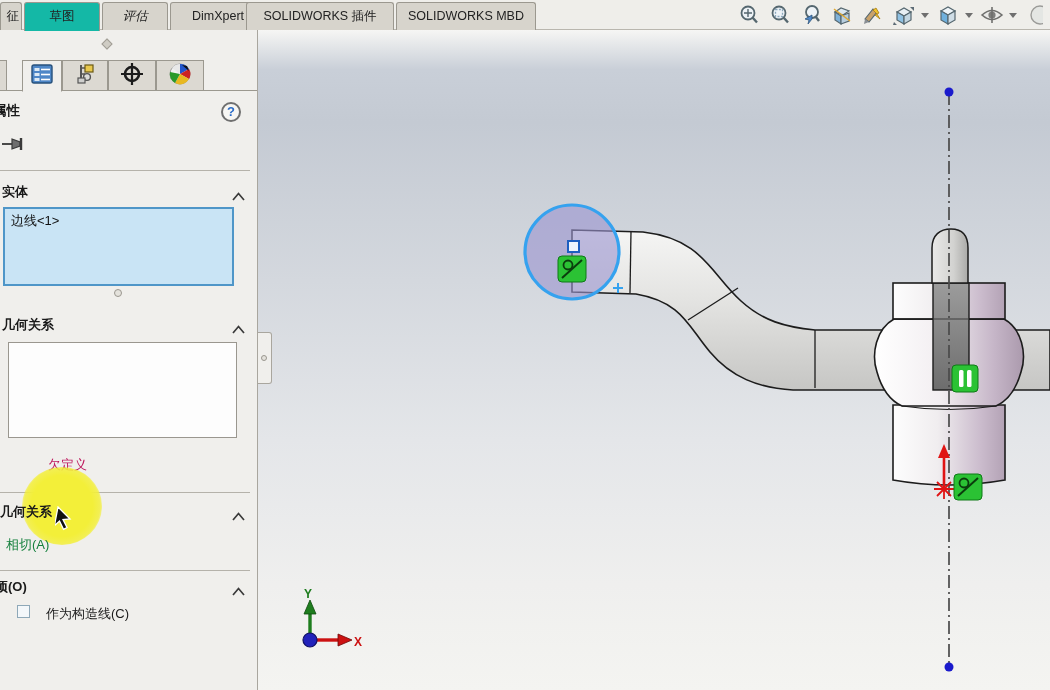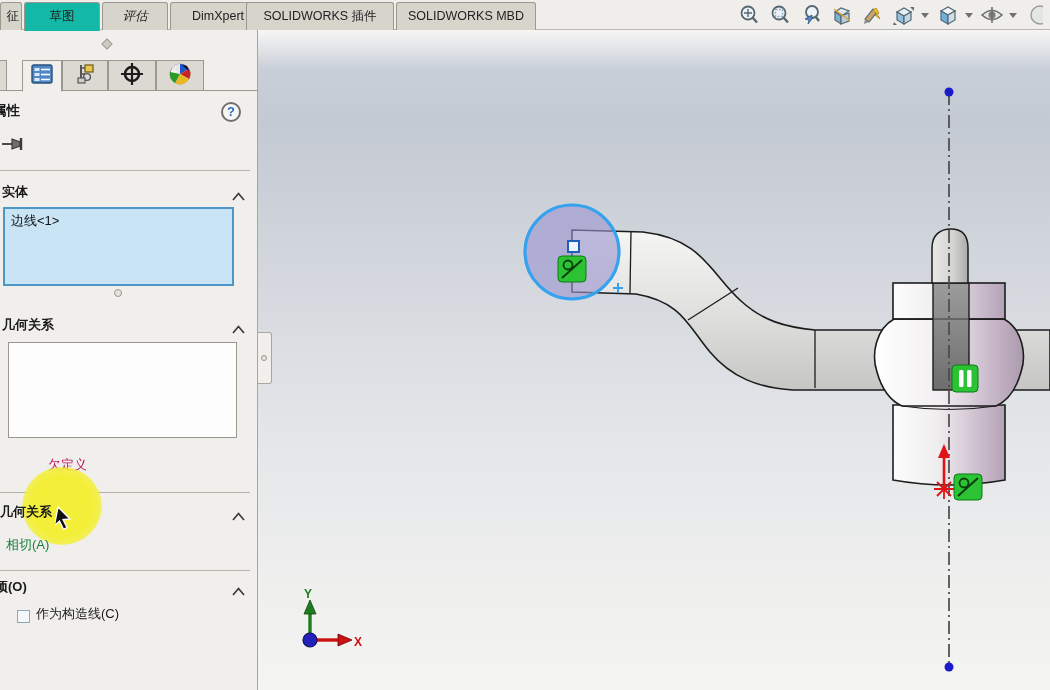--- a/index.html
+++ b/index.html
@@ -44,21 +44,21 @@
     background:#c9e4f5; border:2px solid #4f96c8; font-size:13px; color:#111;
     padding:2px 6px; line-height:20px; }
   .sizedot { position:absolute; left:114px; top:259px; width:8px; height:8px; border:1px solid #9a978f;
     border-radius:50%; background:#e4e2dc; }
   .relbox { position:absolute; left:8px; top:312px; width:229px; height:96px;
     background:#fdfdfd; border:1px solid #9a978f; }
   .status { position:absolute; left:12px; top:426px; font-size:13px; color:#be185d;margin-left:36px; }
   .yellowdot { position:absolute; left:22px; top:437px; width:80px; height:78px; border-radius:50%;
     background:radial-gradient(circle, #f3ef39 55%, rgba(243,239,57,0.85) 68%, rgba(243,239,57,0) 78%); }
   .tangent-item { position:absolute; left:6px; top:506px; font-size:13px; color:#15803d; }
-  .optrow { position:absolute; left:17px; top:575px; display:flex; align-items:flex-end; gap:6px;
+  .optrow { position:absolute; left:17px; top:575px; display:flex; align-items:flex-start; gap:16px;
     font-size:13px; color:#1a1a1a; }
   .cbx { width:13px; height:13px; background:#f3f7fa; border:1px solid #8ea8b8; }
   .cursor { position:absolute; left:55px; top:476px; z-index:5; }
 
   
   .viewport { position:absolute; left:258px; top:30px; width:792px; height:660px;
     background:linear-gradient(180deg,#f6f6f4 0%, #c9cfd8 6%, #c4cad3 14%, #d4d8de 38%,
       #e4e6e9 62%, #efefee 84%, #f4f4f1 100%); }
   .tree { position:absolute; left:6px; top:8px; display:flex; align-items:center; gap:6px;
     font-size:12.5px; color:#111; }

